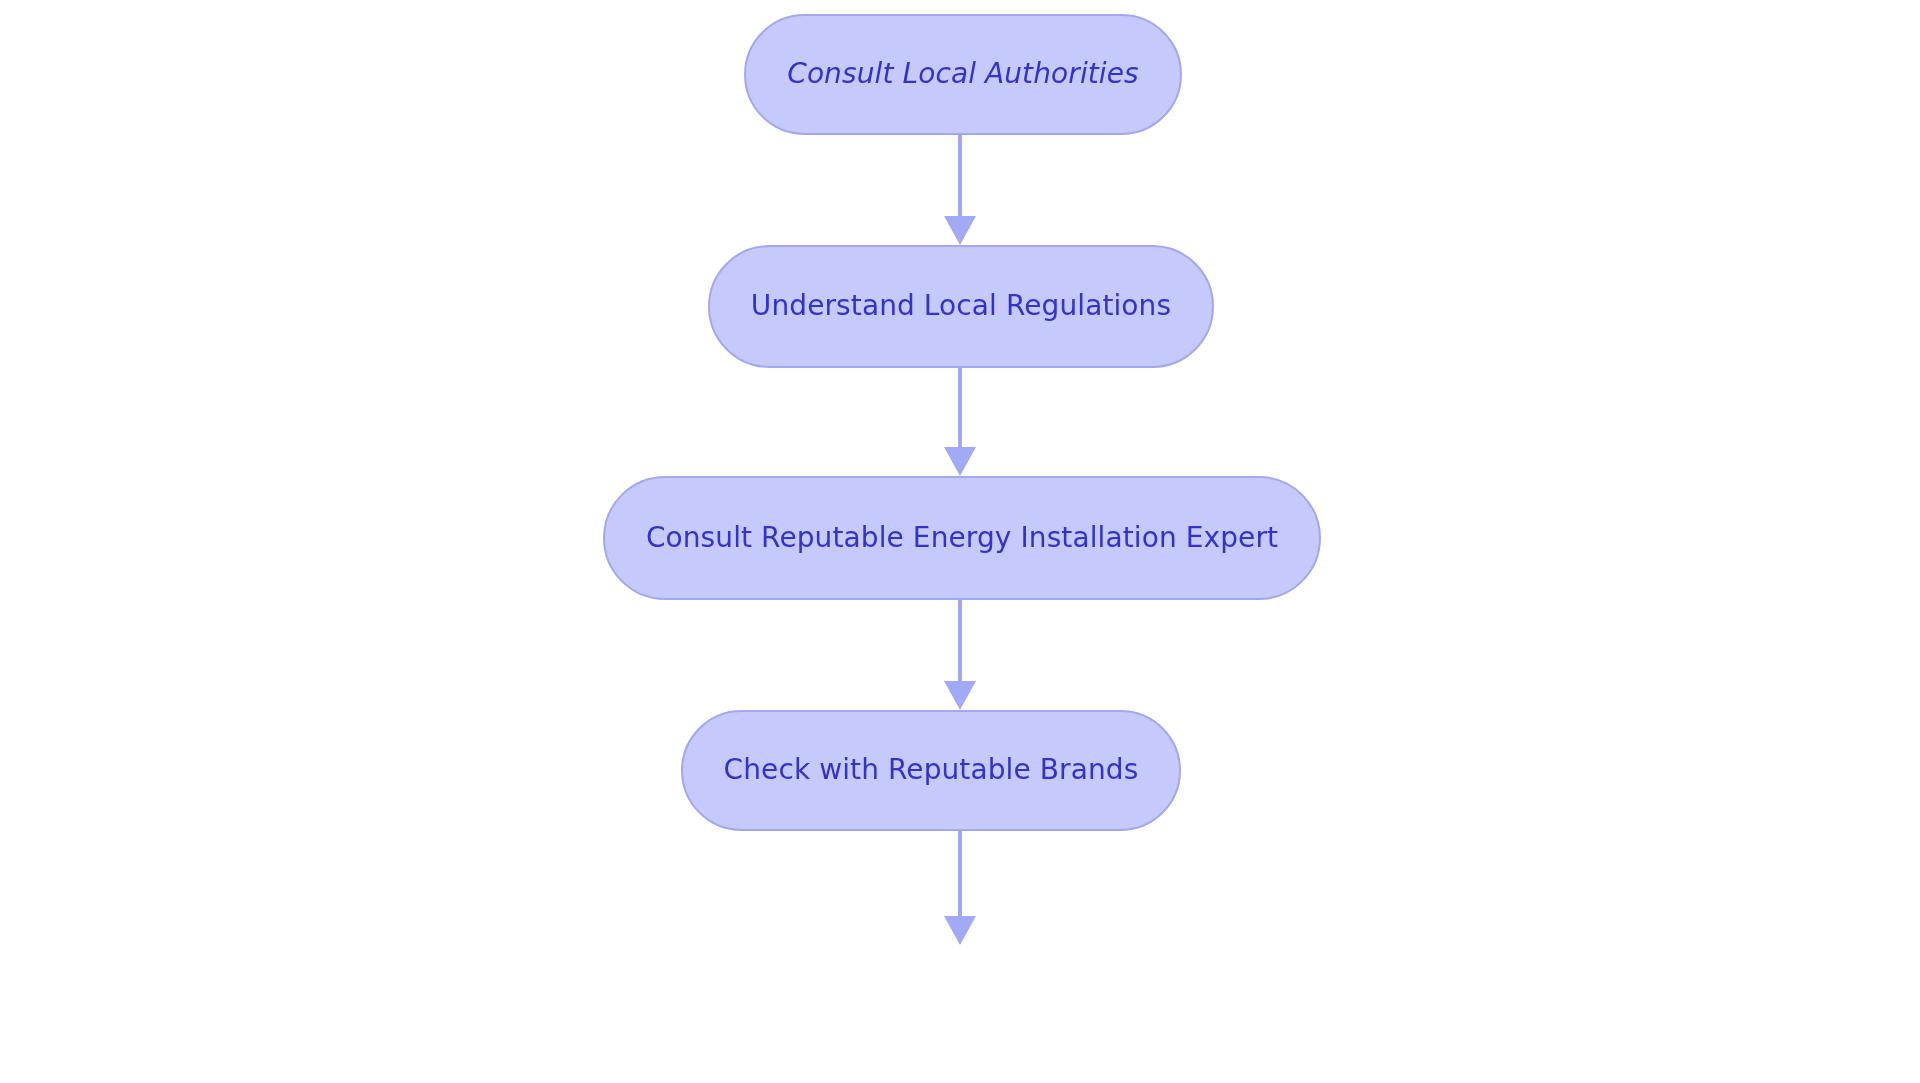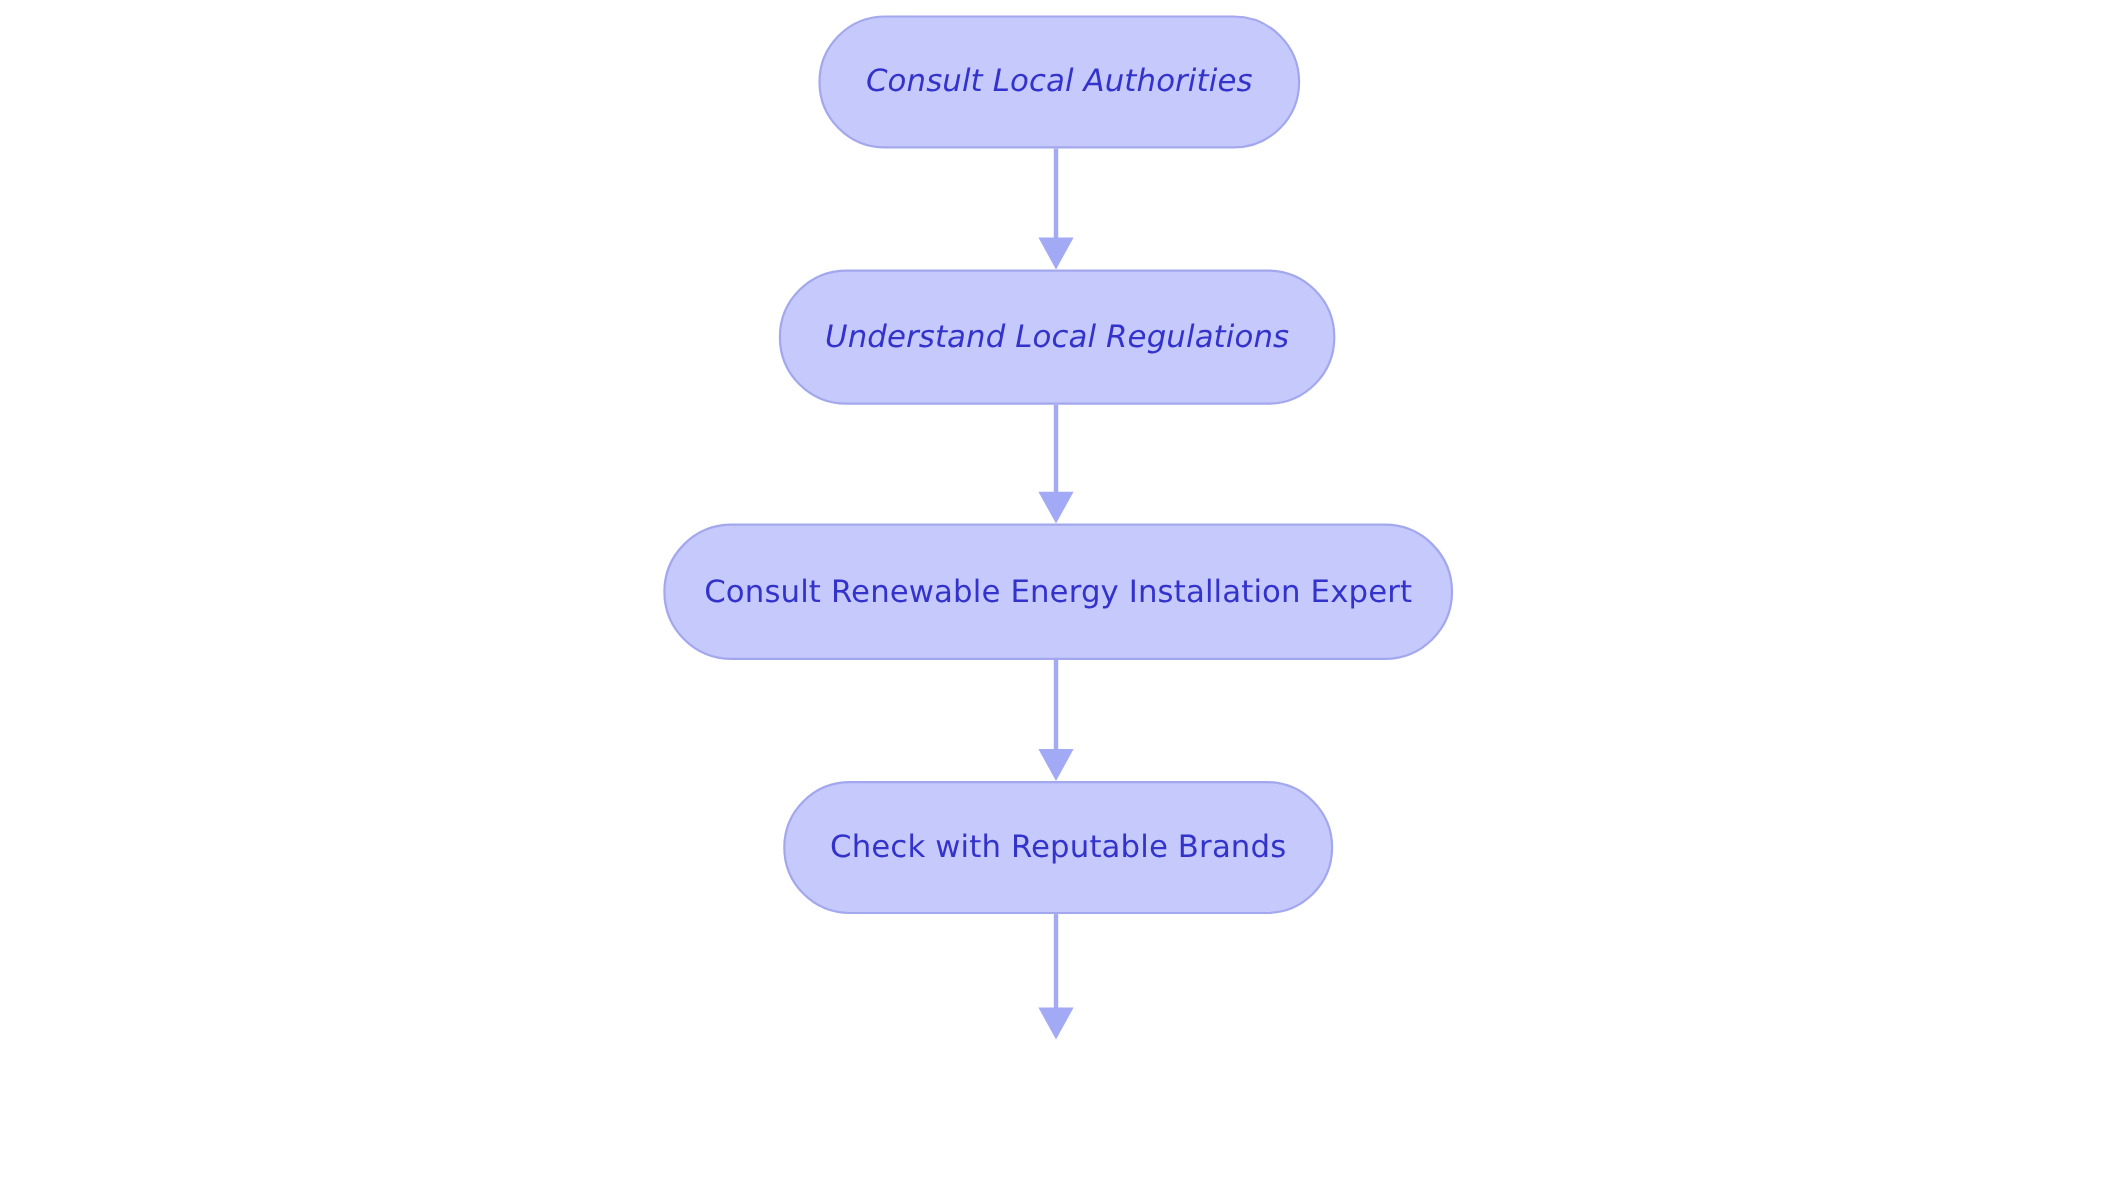--- a/index.html
+++ b/index.html
@@ -40,23 +40,23 @@
   .node-label {
     display: block;
     font-size: 28px;
     font-weight: 400;
     line-height: 1.1;
     color: #3333cc;
   }
 
   
   #node-1 { left: 744px;  top: 14px;   width: 438px; height: 121px; font-style: italic; }
-  #node-2 { left: 708px;  top: 245px;  width: 506px; height: 123px; font-style: italic; }
+  #node-2 { left: 708px;  top: 245px;  width: 506px; height: 123px; }
   #node-3 { left: 603px;  top: 476px;  width: 718px; height: 124px; }
-  #node-4 { left: 712px;  top: 710px;  width: 500px; height: 121px; }
+  #node-4 { left: 681px;  top: 710px;  width: 500px; height: 121px; }
   #node-5 { left: 746px;  top: 945px;  width: 434px; height: 121px; }
 
   
   .connector {
     position: absolute;
     left: 0;
     top: 0;
     width: 1920px;
     height: 1083px;
     pointer-events: none;
@@ -102,21 +102,21 @@
 
   <div class="node" id="node-1">
     <span class="node-label">Consult Local Authorities</span>
   </div>
 
   <div class="node" id="node-2">
     <span class="node-label">Understand Local Regulations</span>
   </div>
 
   <div class="node" id="node-3">
-    <span class="node-label">Consult Renewable Energy Installation Expert</span>
+    <span class="node-label">Consult Reputable Energy Installation Expert</span>
   </div>
 
   <div class="node" id="node-4">
     <span class="node-label">Check with Reputable Brands</span>
   </div>
 
 
 </div>
 
 </body></html>

